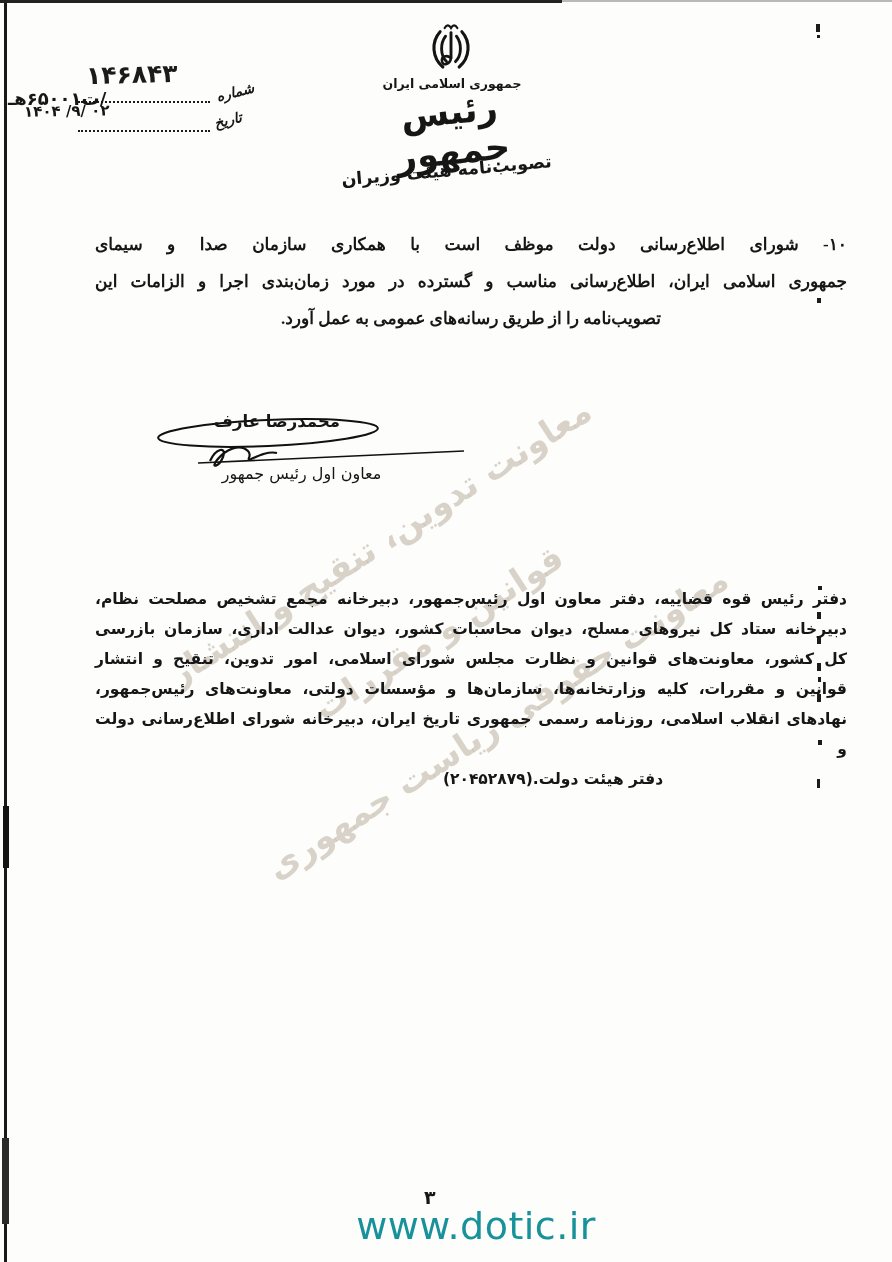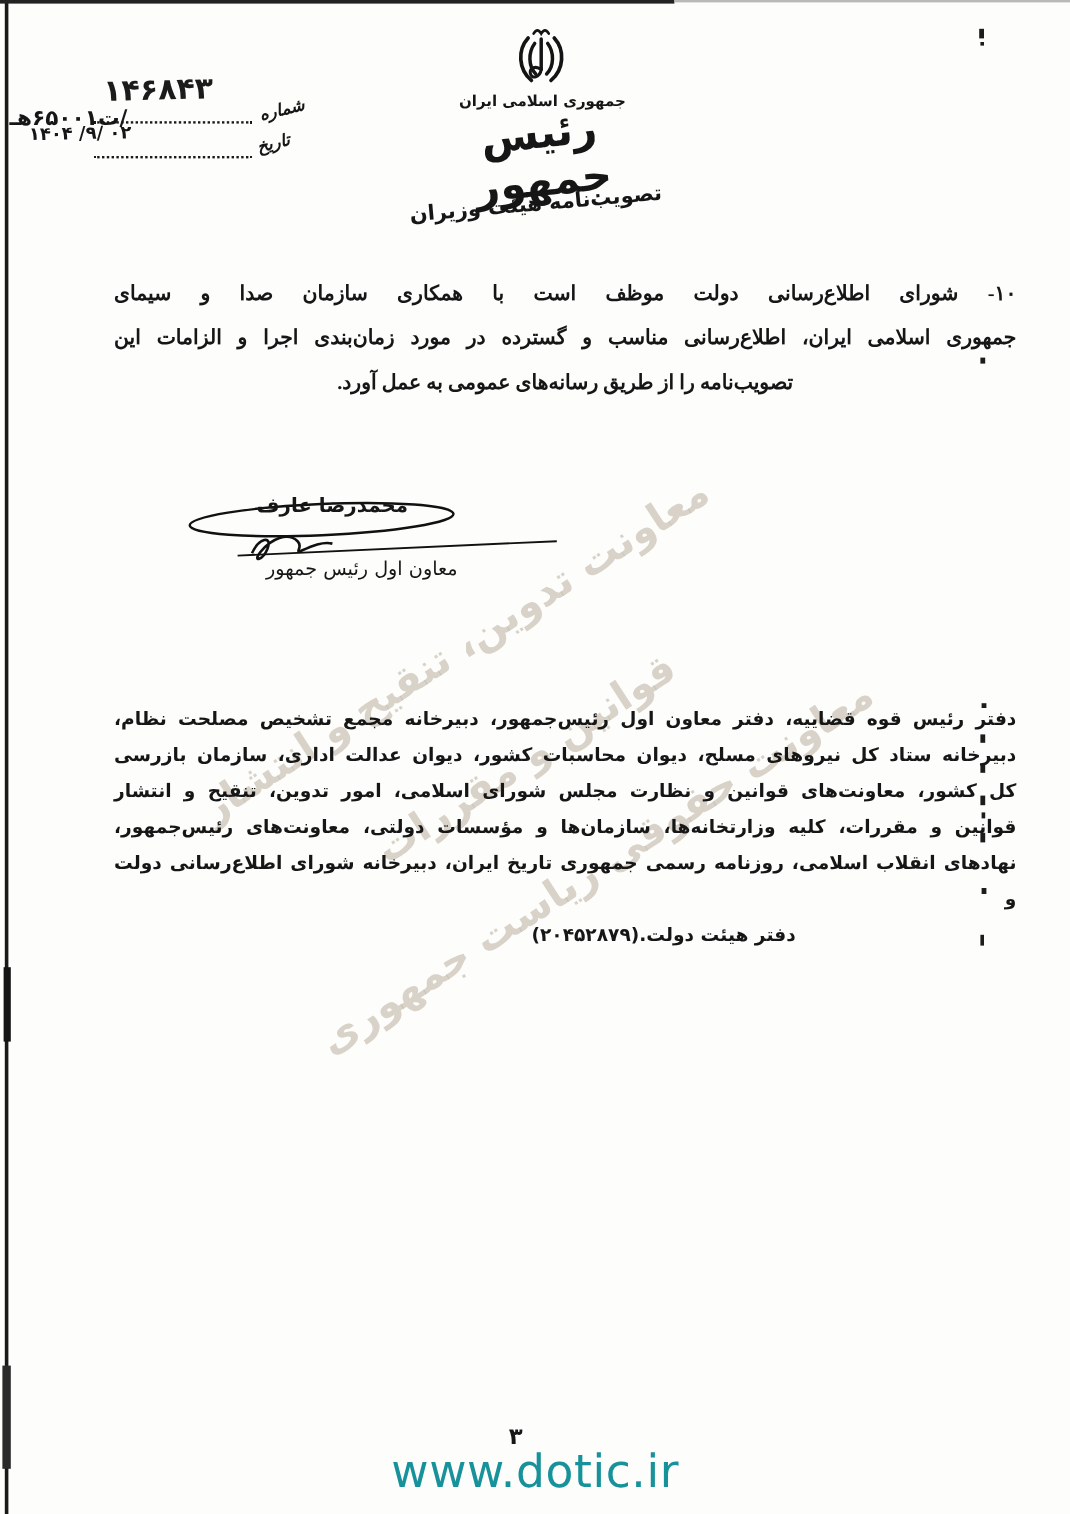--- a/index.html
+++ b/index.html
@@ -79,21 +79,21 @@
     pointer-events:none;white-space:nowrap;
   }
   
   .distribution{
     position:absolute;left:95px;top:584px;width:752px;z-index:5;
     direction:rtl;font-size:15.5px;font-weight:bold;line-height:30px;
   }
   
   .page-number{position:absolute;left:424px;top:1186px;font-size:19px;font-weight:bold;z-index:5;}
   .site-url{
-    position:absolute;left:296px;top:1204px;width:300px;text-align:center;
+    position:absolute;left:296px;top:1204px;width:300px;text-align:right;
     font-size:38px;letter-spacing:0.5px;z-index:5;font-weight:normal;
   }
 </style>
 </head>
 <body>
 
 <div class="page">
 
   <div class="edge-left"></div>
   <div class="edge-left-blotch1"></div>

